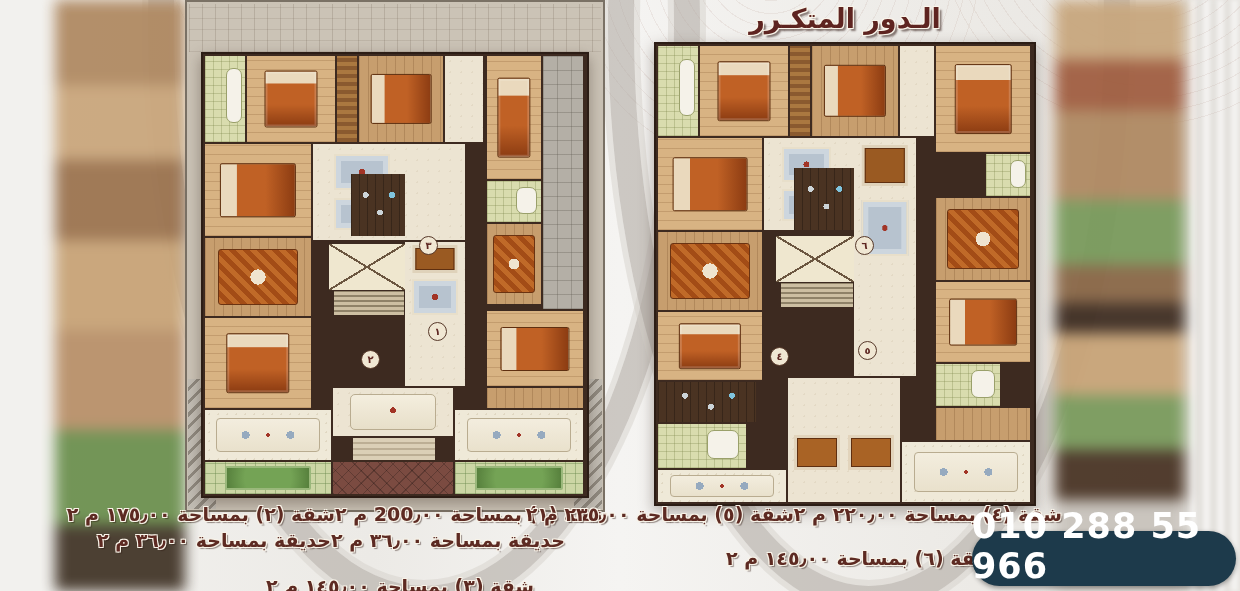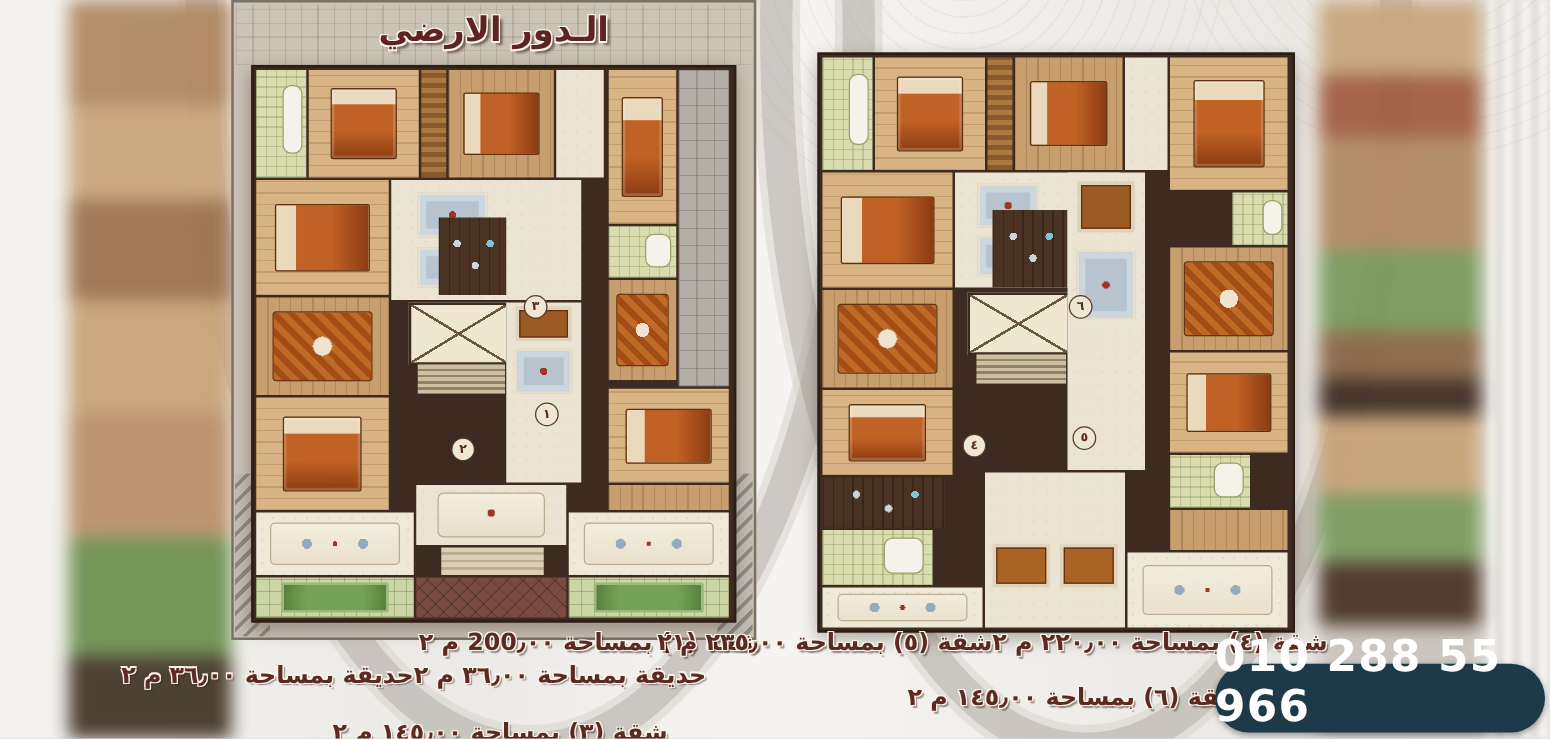--- a/index.html
+++ b/index.html
@@ -141,21 +141,20 @@
     <div style="height:62px;background:#c8a478"></div>
     <div style="height:55px;background:#7a9b5d"></div>
     <div style="height:50px;background:#4a3526"></div>
     <div style="height:91px;background:#c9c4bd"></div>
   </div>
 
   <div class="plan" style="left:185px;top:0;width:420px;height:512px">
     <div class="pframe"></div>
     <div class="ramp" style="left:3px;bottom:3px;height:130px"></div>
     <div class="ramp" style="right:3px;bottom:3px;height:130px"></div>
-    <div class="ptitle" style="top:9px;left:50%;transform:translateX(-50%)">الـدور الارضي</div>
 
     <div class="bld" style="left:16px;right:16px;top:52px;bottom:14px">
 
       <div class="room bath" style="left:2px;top:2px;width:40px;height:86px"></div>
       <div class="room wood bed" style="left:44px;top:2px;width:88px;height:86px"></div>
       <div class="room closet" style="left:134px;top:2px;width:20px;height:86px"></div>
       <div class="room wood2 bedh" style="left:156px;top:2px;width:84px;height:86px"></div>
       <div class="room marble" style="left:242px;top:2px;width:38px;height:86px"></div>
       <div class="room wood bed" style="left:284px;top:2px;width:54px;height:123px"></div>
       <div class="room terrace" style="left:340px;top:2px;width:40px;height:253px"></div>
@@ -182,20 +181,21 @@
       <div class="room recep" style="left:252px;top:356px;width:128px;height:50px"></div>
       <div class="room garden" style="left:252px;top:408px;width:128px;height:32px"></div>
 
       <div class="badge" style="left:216px;top:182px">٣</div>
       <div class="badge" style="left:225px;top:268px">١</div>
       <div class="badge" style="left:158px;top:296px">٢</div>
     </div>
   </div>
 
   <div class="plan" style="left:650px;top:0;width:390px;height:512px">
+    <div class="ptitle" style="top:3px;left:50%;transform:translateX(-50%)">الـدور المتكـرر</div>
 
     <div class="bld" style="left:4px;right:4px;top:42px;bottom:6px">
 
       <div class="room bath" style="left:2px;top:2px;width:40px;height:90px"></div>
       <div class="room wood bed" style="left:44px;top:2px;width:88px;height:90px"></div>
       <div class="room closet" style="left:134px;top:2px;width:20px;height:90px"></div>
       <div class="room wood2 bedh" style="left:156px;top:2px;width:86px;height:90px"></div>
       <div class="room marble" style="left:244px;top:2px;width:34px;height:90px"></div>
       <div class="room wood bed" style="left:280px;top:2px;width:94px;height:106px"></div>
 
@@ -221,20 +221,21 @@
       <div class="room recep" style="left:246px;top:398px;width:128px;height:60px"></div>
 
       <div class="badge" style="left:199px;top:192px">٦</div>
       <div class="badge" style="left:114px;top:303px">٤</div>
       <div class="badge" style="left:202px;top:297px">٥</div>
     </div>
   </div>
 
   <div class="fline" style="left:188px;top:503px;width:420px">
     <span class="ftext">شقة (١) بمساحة 200٫٠٠ م ٢</span>
+    <span class="ftext">شقة (٢) بمساحة ١٧٥٫٠٠ م ٢</span>
   </div>
   <div class="fline" style="left:205px;top:529px;width:360px">
     <span class="ftext">حديقة بمساحة ٣٦٫٠٠ م ٢</span>
     <span class="ftext">حديقة بمساحة ٣٦٫٠٠ م ٢</span>
   </div>
   <div class="fcenter" style="left:250px;top:575px;width:300px">
     <span class="ftext">شقة (٣) بمساحة ١٤٥٫٠٠ م ٢</span>
   </div>
 
   <div class="fline" style="left:620px;top:503px;width:442px">

